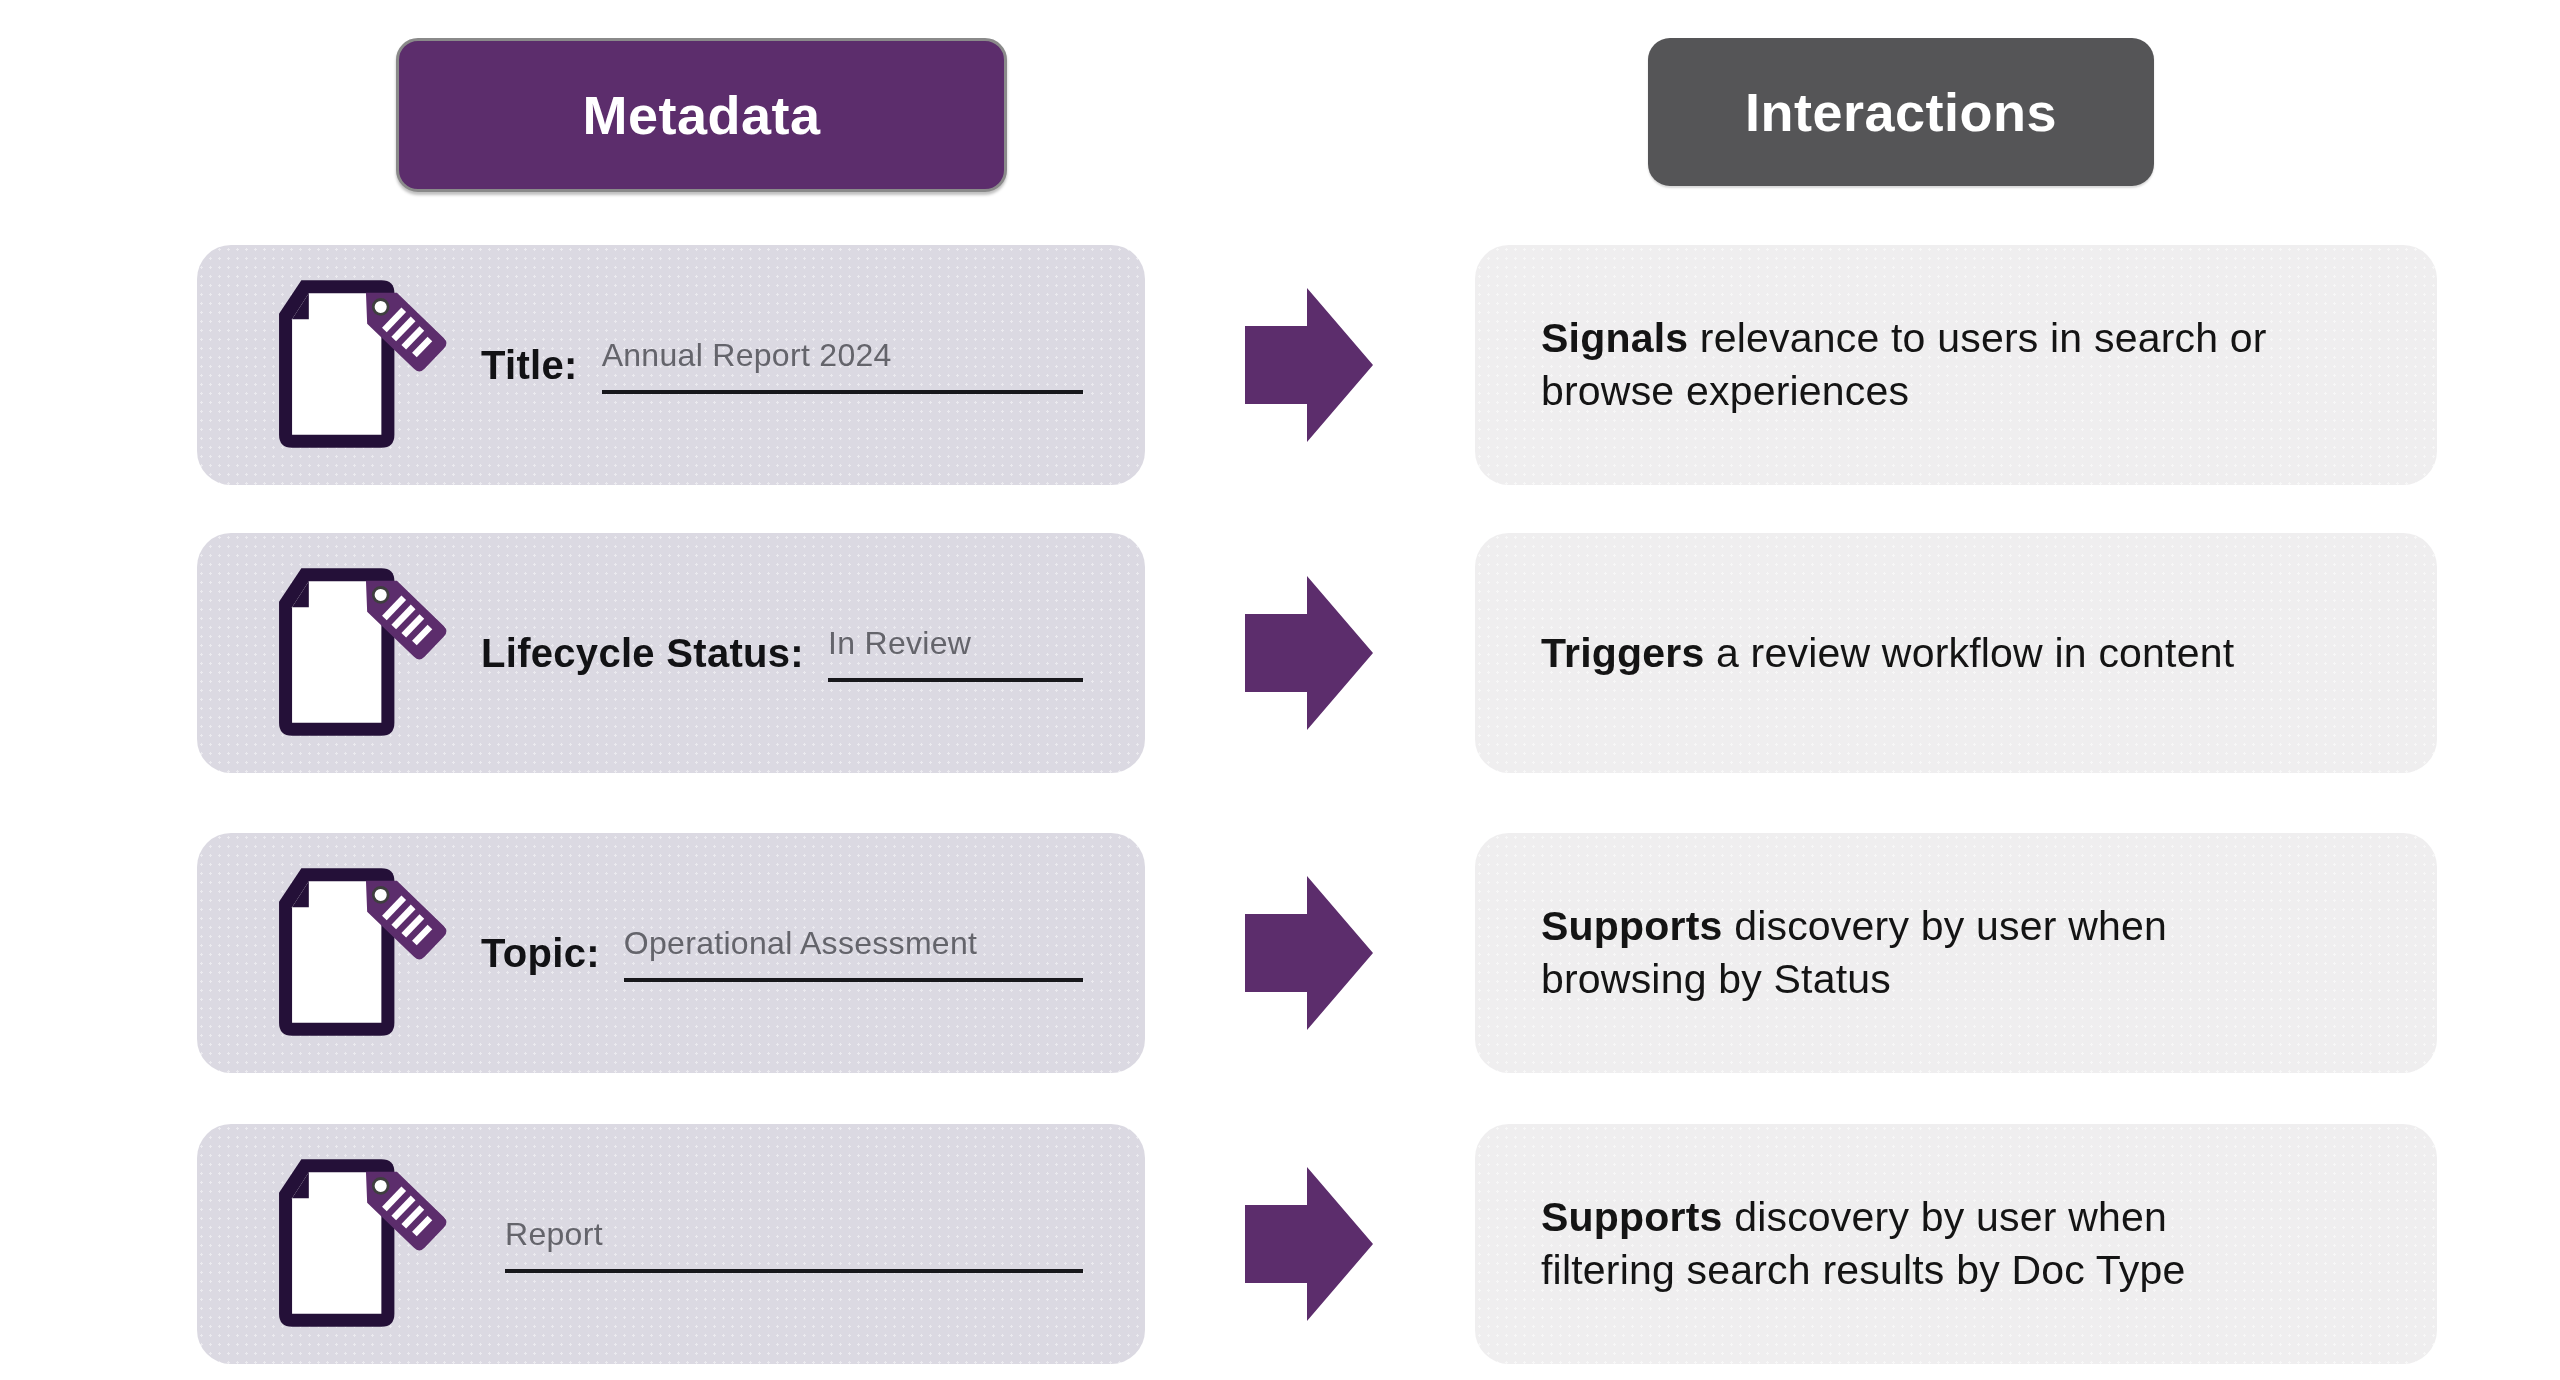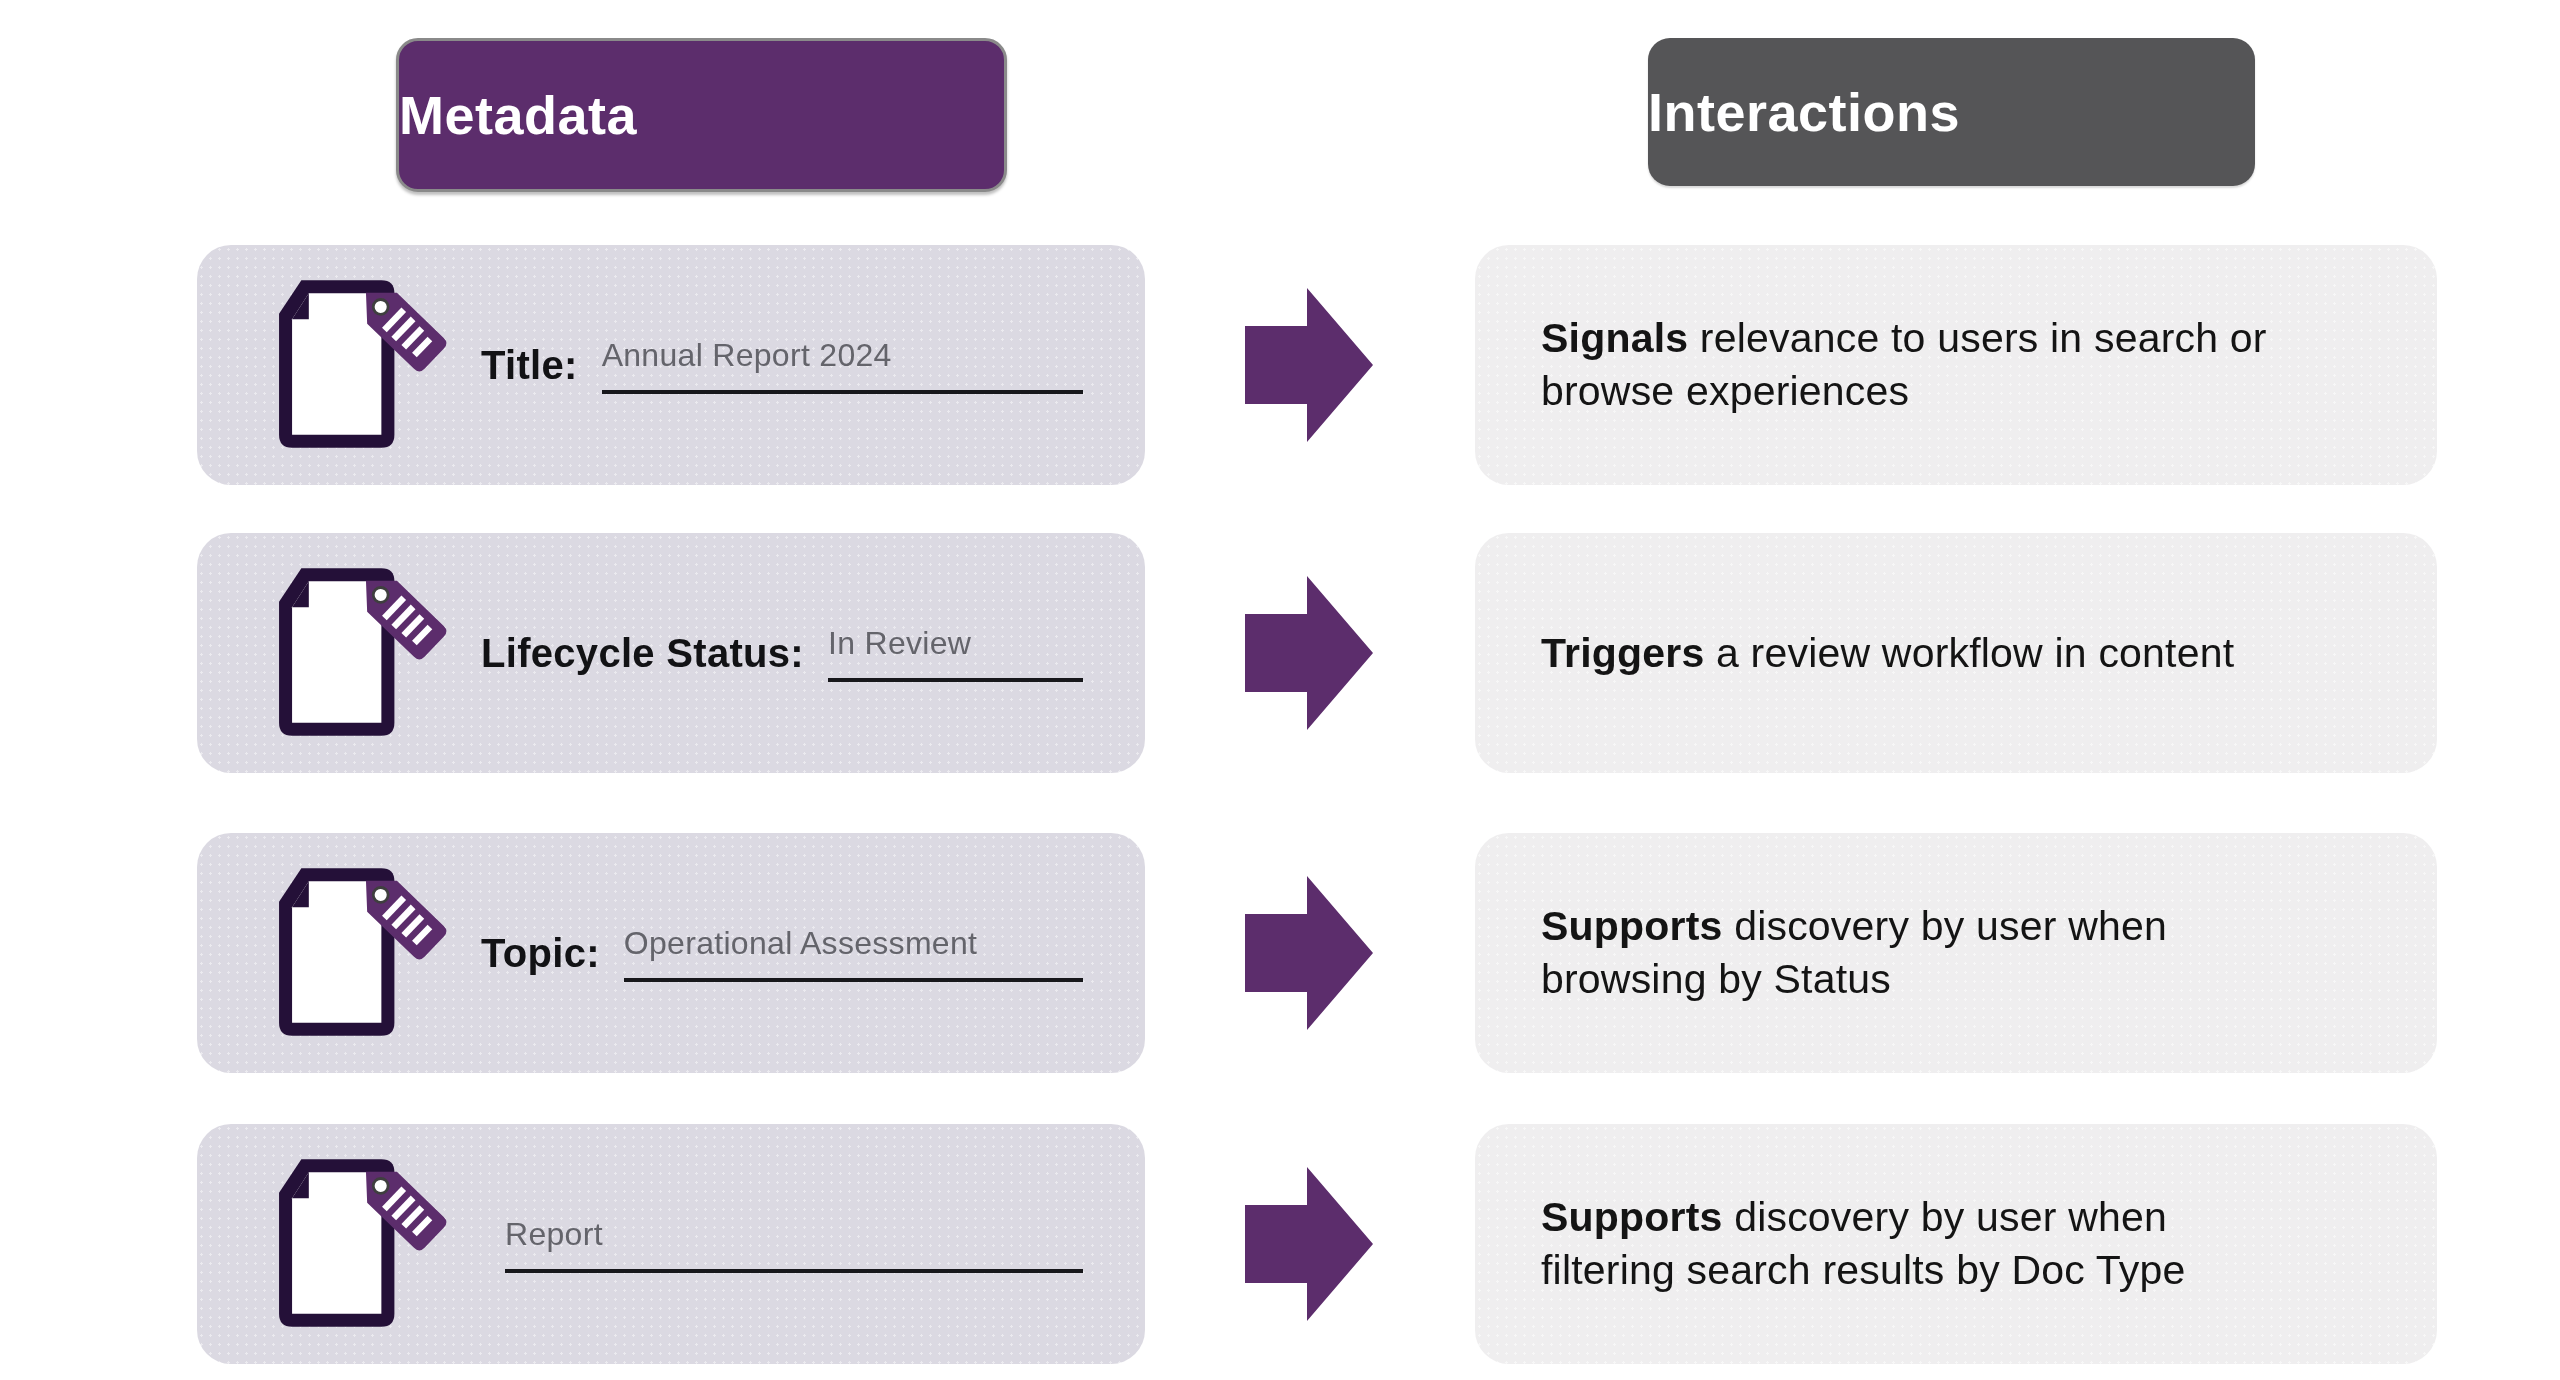--- a/index.html
+++ b/index.html
@@ -6,29 +6,29 @@
   body{
     width:2560px;height:1380px;position:relative;overflow:hidden;
     font-family:"Liberation Sans", sans-serif;
     -webkit-font-smoothing:antialiased;
   }
   .stage{position:absolute;inset:0;}
 
   
   .header-pill{
     position:absolute;top:38px;height:148px;border-radius:22px;
-    display:flex;align-items:center;justify-content:flex-start;
+    display:flex;align-items:center;justify-content:center;
     color:#ffffff;font-size:54px;font-weight:700;letter-spacing:0.5px;
   }
   .header-metadata{
     left:396px;width:605px;background:#5C2D6C;
     border:3px solid #8a8a8a;box-shadow:0 3px 3px rgba(0,0,0,0.25);
   }
   .header-interactions{
-    left:1648px;width:607px;background:#555557;
+    left:1648px;width:506px;background:#555557;
     box-shadow:0 2px 2px rgba(0,0,0,0.15);
   }
 
   
   .row{position:absolute;left:0;width:2560px;height:240px;}
 
   .meta-card{
     position:absolute;left:197px;top:0;width:948px;height:240px;
     background:#DBD9E2;border-radius:34px;
     background-image:radial-gradient(rgba(255,255,255,0.45) 1.1px, transparent 1.2px);

